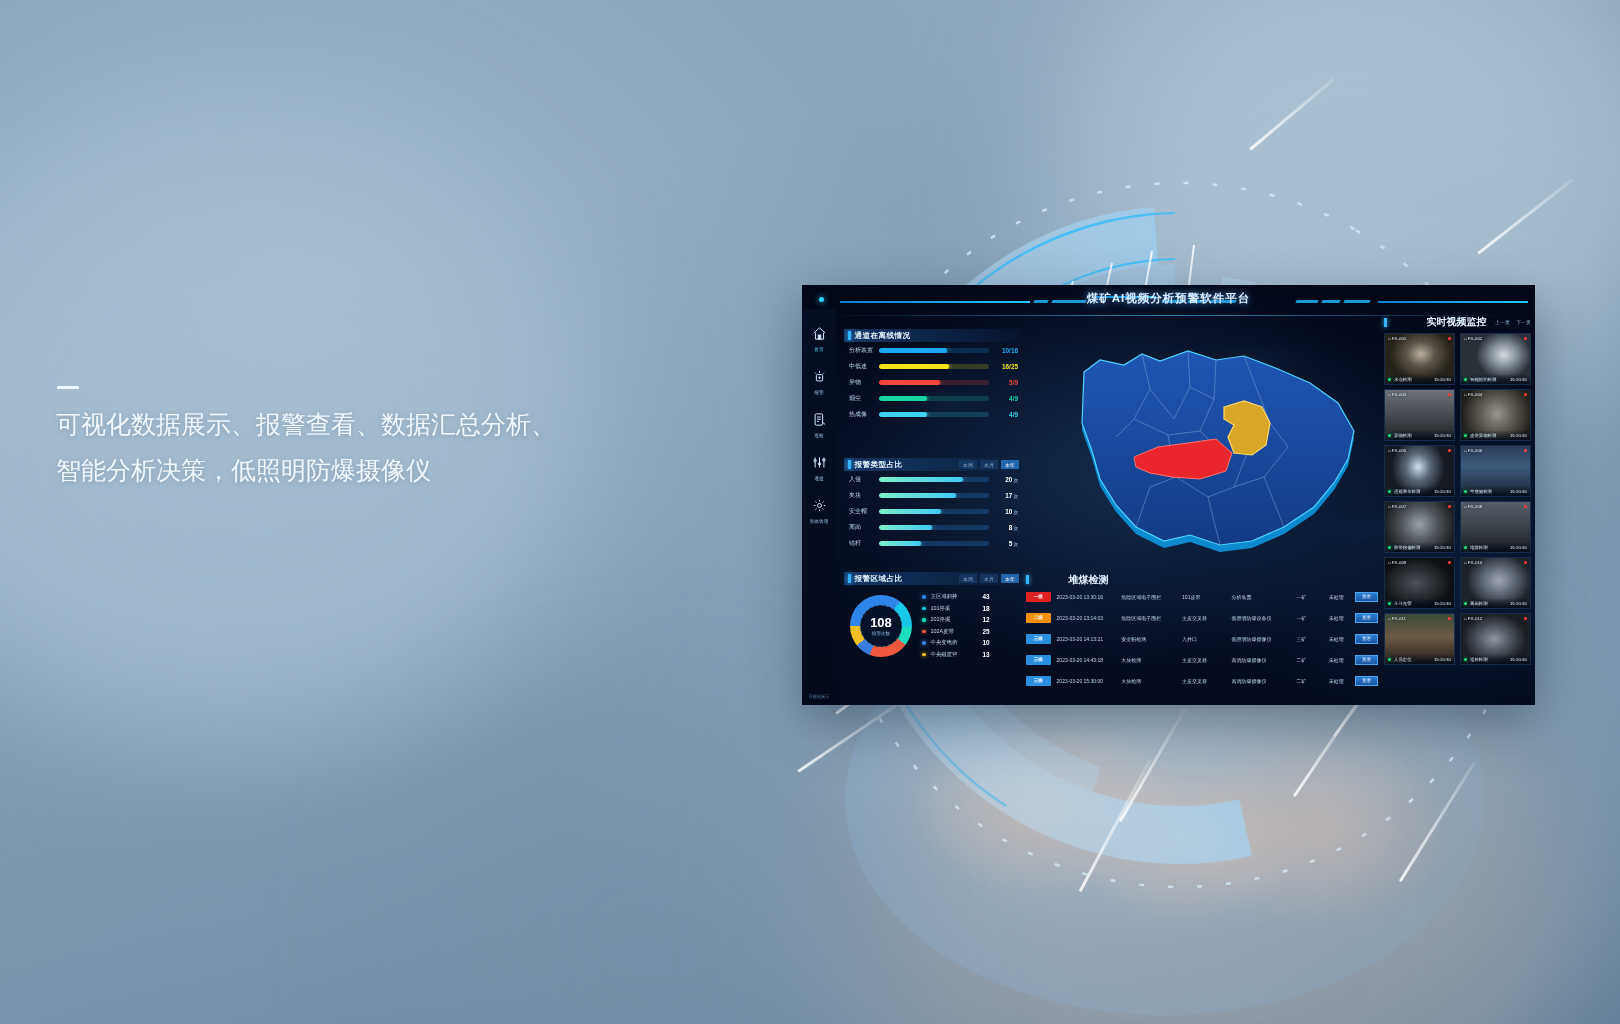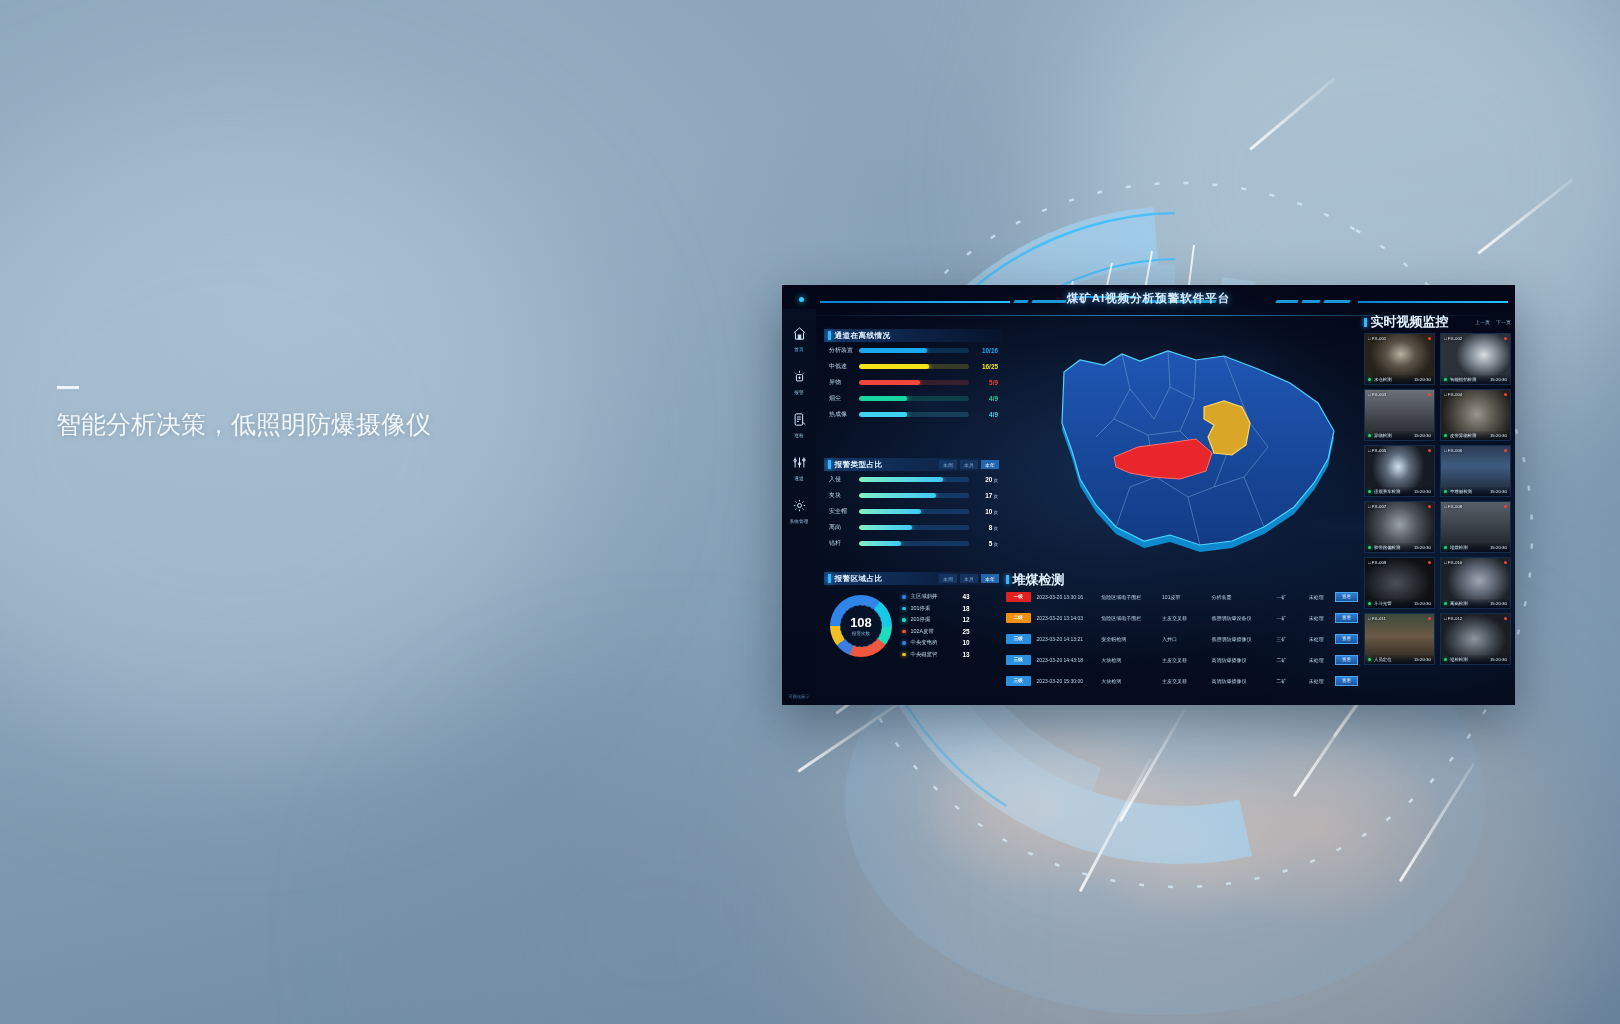--- a/index.html
+++ b/index.html
@@ -60,21 +60,21 @@
   .copy .en{
     margin-top:18px; font-size:20.5px; color:#eef4f8; letter-spacing:.6px;
     font-weight:400; text-shadow:0 1px 4px rgba(40,70,95,.25);
   }
   .rule{ width:22px; height:3px; background:#eef4f8; margin:14px 0 12px 1px; }
   .copy .sub{ font-size:25px; color:#f2f7fa; line-height:1.85; font-weight:400;
     text-shadow:0 1px 5px rgba(40,70,95,.25); }
 
   
   .dash{
-    position:absolute; left:782px; top:285px; width:733px; height:420px;
+    position:absolute; left:802px; top:285px; width:733px; height:420px;
     background:#050a1a;
     box-shadow:0 18px 50px rgba(20,40,60,.45);
     overflow:hidden; z-index:7;
   }
   .dash-bg{
     position:absolute; inset:0;
     background:
       radial-gradient(ellipse 420px 280px at 45% 45%, rgba(24,52,92,.75), rgba(8,16,38,.2) 70%, transparent 85%),
       radial-gradient(ellipse 300px 200px at 85% 70%, rgba(16,38,72,.6), transparent 75%),
       linear-gradient(180deg,#030717 0%, #061024 40%, #040b1c 100%);
@@ -156,21 +156,21 @@
   .ac.dev{ width:68px; }
   .ac.mine{ width:34px; }
   .ac.st{ width:34px; }
   .abtn{ width:24px; height:10px; background:linear-gradient(180deg,#2b7fd4,#1b55a0); border:1px solid #4aa6ee;
     color:#dff0ff; font-size:4.6px; display:flex; align-items:center; justify-content:center; cursor:pointer; }
 
   
   .vpanel{ position:absolute; left:582px; top:30px; right:4px; bottom:4px; z-index:6; }
   .vhead{ display:flex; align-items:center; height:14px; }
   .vhead .bar{ width:2.5px; height:9px; background:#35b6ff; margin-right:4px; box-shadow:0 0 5px #35b6ff; }
-  .vhead .t{ font-size:13px; color:#e3f3ff; font-weight:700; }
+  .vhead .t{ font-size:10px; color:#e3f3ff; font-weight:700;margin-left:36px; }
   .vnav{ margin-left:auto; display:flex; gap:6px; }
   .vnav span{ font-size:5px; color:#8fb5d4; cursor:pointer; }
   .vgrid{ display:grid; grid-template-columns:1fr 1fr; gap:4px 5px; margin-top:4px; }
   .vcell{ position:relative; height:52px; overflow:hidden; background:#0b1426; border:1px solid rgba(40,90,150,.35); }
   .vimg{ position:absolute; inset:0; }
   .vid{ position:absolute; left:3px; top:2px; font-size:4.4px; color:#dff0ff; text-shadow:0 0 3px #000; }
   .vrec{ position:absolute; right:3px; top:3px; width:3px; height:3px; border-radius:50%; background:#ff3c3c; }
   .vfoot{ position:absolute; left:0; right:0; bottom:0; height:9px;
     background:linear-gradient(180deg,rgba(3,10,24,.1),rgba(3,10,24,.88));
     display:flex; align-items:center; padding:0 3px; }
@@ -243,20 +243,21 @@
   <div class="streak" style="left:1120px; top:820px;  width:130px; height:3px; transform:rotate(-60deg);"></div>
   <div class="streak" style="left:1294px; top:795px;  width:150px; height:3px; transform:rotate(-56deg);"></div>
   <div class="streak" style="left:1334px; top:735px;  width:120px; height:3px; transform:rotate(-54deg);"></div>
   <div class="streak" style="left:1400px; top:880px;  width:140px; height:3px; transform:rotate(-58deg);"></div>
   <div class="streak" style="left:1478px; top:252px;  width:120px; height:3px; transform:rotate(-38deg);"></div>
   <div class="streak" style="left:1250px; top:148px;  width:110px; height:3px; transform:rotate(-40deg);"></div>
 </div>
 
 <div class="copy">
   <div class="rule"></div>
+  <div class="sub">可视化数据展示、报警查看、数据汇总分析、</div>
   <div class="sub">智能分析决策，低照明防爆摄像仪</div>
 </div>
 
 <div class="dash">
   <div class="dash-bg"></div>
   <div class="dash-grain"></div>
 
   <div class="dash-header">
     <div class="hdr-line" style="left:38px; top:16px; width:190px;"></div>
     <div class="hdr-dash" style="left:232px; top:15px; width:14px; transform:skewX(-25deg);"></div>

